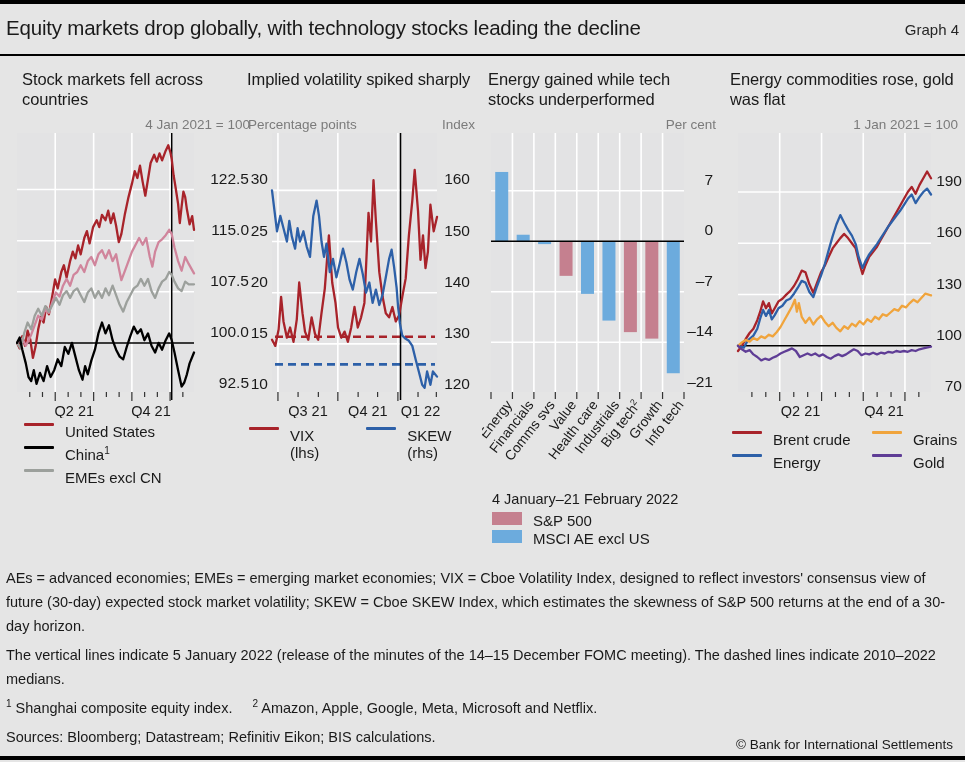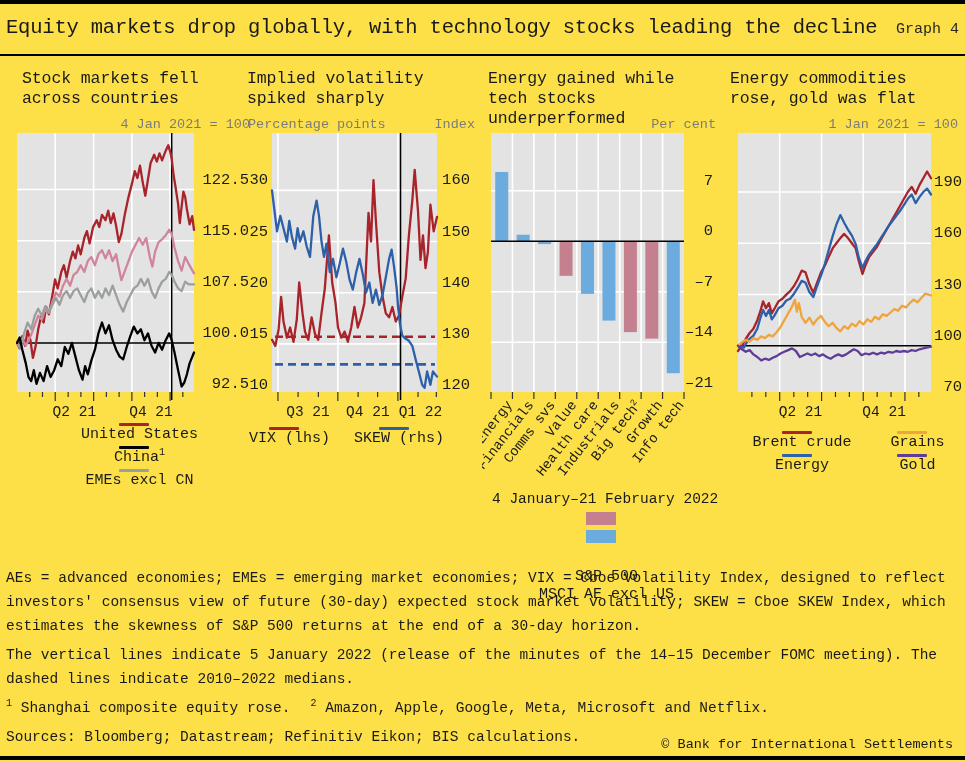--- a/index.html
+++ b/index.html
@@ -1,33 +1,33 @@
 <!DOCTYPE html>
 <html><head>
 <meta charset="utf-8">
 <style>
   html,body{margin:0;padding:0;background:#fff;}
-  .page{position:relative;width:965px;height:762px;background:#fde047;overflow:hidden;
-        font-family:Liberation Mono, monospace;color:#1a1a1a;}
+  .page{position:relative;width:965px;height:762px;background:#e5e5e5;overflow:hidden;
+        font-family:Liberation Sans, sans-serif;color:#1a1a1a;}
   .top-rule{position:absolute;top:0;left:0;right:0;height:4px;background:#000;}
   .bottom-rule{position:absolute;top:756px;left:0;right:0;height:4px;background:#000;}
   .header{position:absolute;top:16px;left:6px;right:6px;display:flex;justify-content:space-between;align-items:baseline;}
   .page-title{font-size:20.5px;letter-spacing:-0.2px;}
   .graph-label{font-size:15px;color:#262626;}
   .header-rule{position:absolute;top:54px;left:0;right:0;height:2px;background:#000;}
   .panel{position:absolute;top:55px;width:241px;height:512px;}
   #panel-0{left:16px;} #panel-1{left:241px;} #panel-2{left:482px;} #panel-3{left:724px;}
   .panel-title{margin:14px 6px 0 6px;font-size:16.5px;font-weight:500;line-height:20px;letter-spacing:-0.1px;}
   .units{position:absolute;top:62px;left:7px;right:7px;display:flex;justify-content:space-between;font-size:13.5px;color:#7b7b7b;}
   .units .unit-right{margin-left:auto;}
   svg.chart{position:absolute;top:78px;left:0;}
   .legend{position:absolute;left:8px;right:2px;font-size:15px;}
   #legend-0{top:368px;} #legend-1{top:372px;} #legend-2{top:435px;left:10px;} #legend-3{top:376px;}
-  .lg-row{display:flex;align-items:center;height:23px;flex-direction:column;}
-  .lg-fillrow{height:18px;gap:43px;}
+  .lg-row{display:flex;align-items:flex-start;height:23px;}
+  .lg-fillrow{height:18px;}
   .lg-line{display:inline-block;width:30px;height:3.4px;border-radius:1px;margin-right:11px;flex:none;}
   .lg-fill{display:inline-block;width:30px;height:13px;margin-right:11px;flex:none;}
   .lg-h{display:flex;gap:24px;}
   .lg-grid{display:grid;grid-template-rows:repeat(2,23px);grid-template-columns:140px auto;grid-auto-flow:column;}
   .lg-head{font-size:14.5px;line-height:18px;margin-bottom:4px;}
   sup{font-size:10px;line-height:0;}
   .footnotes{position:absolute;top:566px;left:6px;right:6px;font-size:14.5px;line-height:24px;}
   .footnotes p{margin:0 0 5px 0;}
   .fn2{margin-left:20px;}
   .copyright{position:absolute;right:12px;top:737px;font-size:13.5px;}
@@ -281,19 +281,19 @@
         <div class="lg-row">
           <span class="lg-line" style="background: rgb(95, 61, 150);"></span>
           <span>Gold</span>
         </div>
       </div>
   </section>
 
   <div class="footnotes">
     <p>AEs = advanced economies; EMEs = emerging market economies; VIX = Cboe Volatility Index, designed to reflect investors' consensus view of future (30-day) expected stock market volatility; SKEW = Cboe SKEW Index, which estimates the skewness of S&amp;P 500 returns at the end of a 30-day horizon.</p>
     <p>The vertical lines indicate 5 January 2022 (release of the minutes of the 14–15 December FOMC meeting). The dashed lines indicate 2010–2022 medians.</p>
-    <p><span class="fn1"><sup>1</sup> <span>Shanghai composite equity rose.</span></span><span class="fn2"><sup>2</sup> <span>Amazon, Apple, Google, Meta, Microsoft and Netflix.</span></span></p>
+    <p><span class="fn1"><sup>1</sup> <span>Shanghai composite equity index.</span></span><span class="fn2"><sup>2</sup> <span>Amazon, Apple, Google, Meta, Microsoft and Netflix.</span></span></p>
     <p>Sources: Bloomberg; Datastream; Refinitiv Eikon; BIS calculations.</p>
   </div>
   <div class="copyright">© Bank for International Settlements</div>
 
   <div class="bottom-rule"></div>
 </div>
 
 </body></html>

